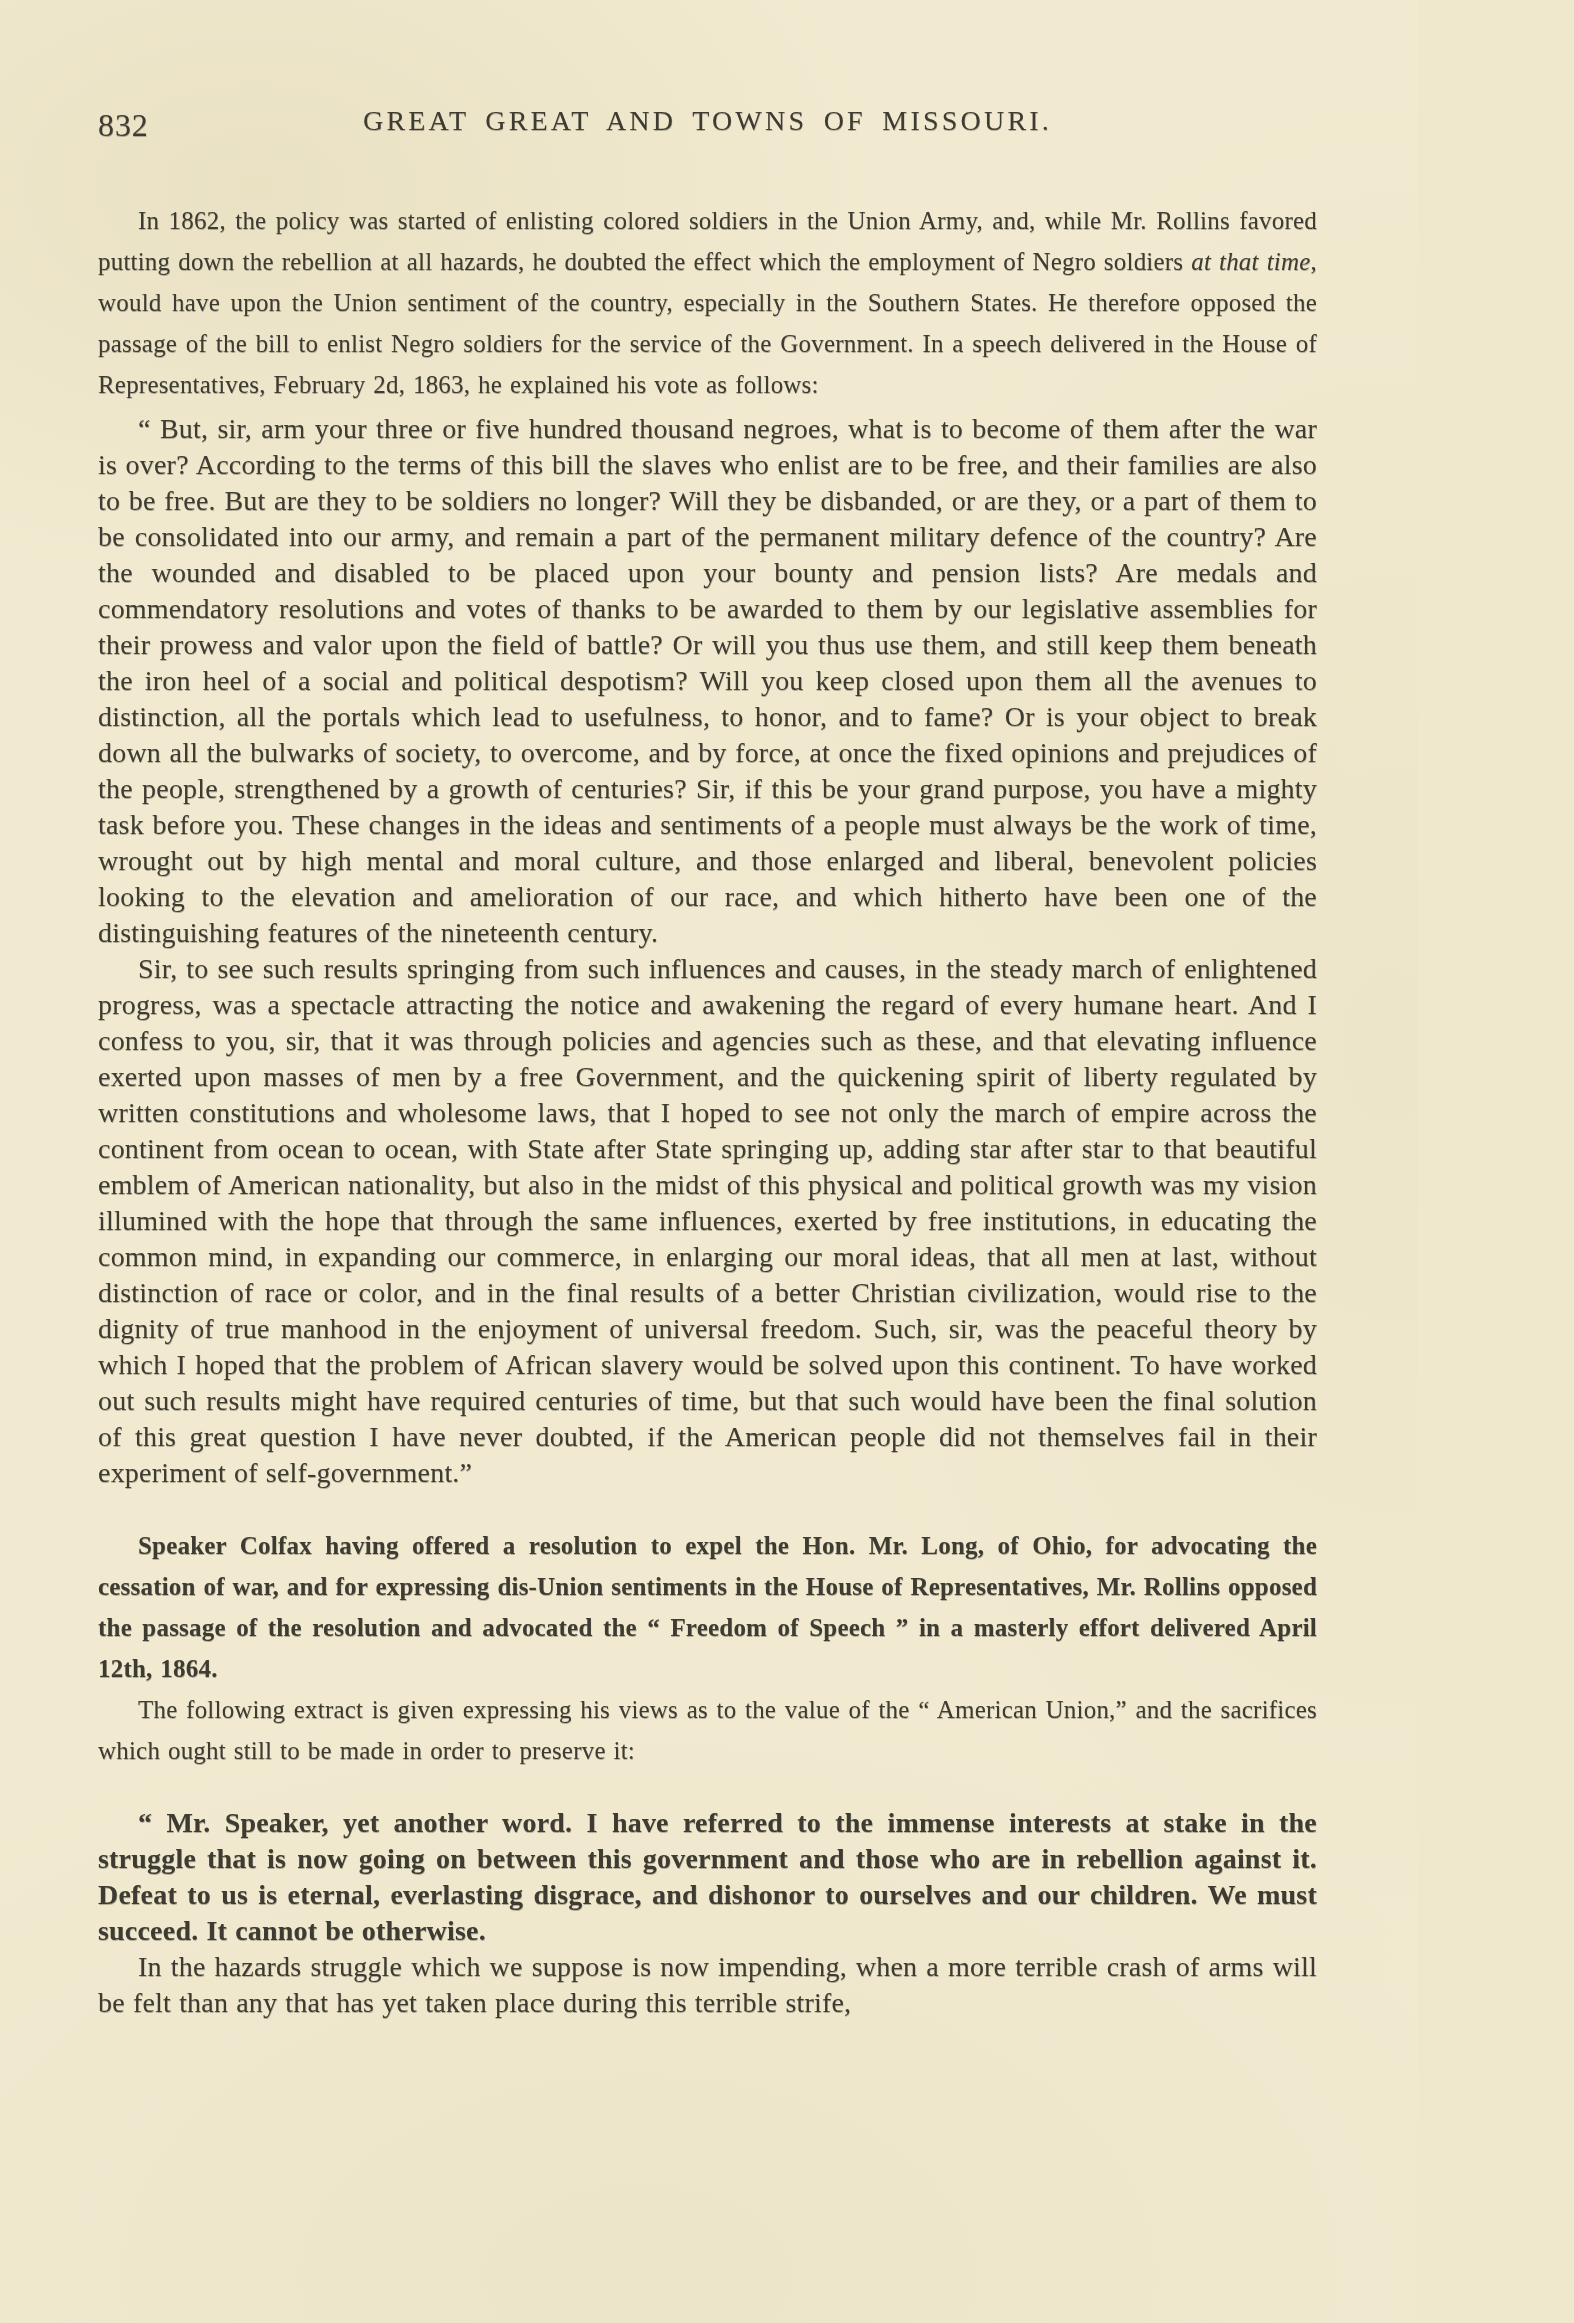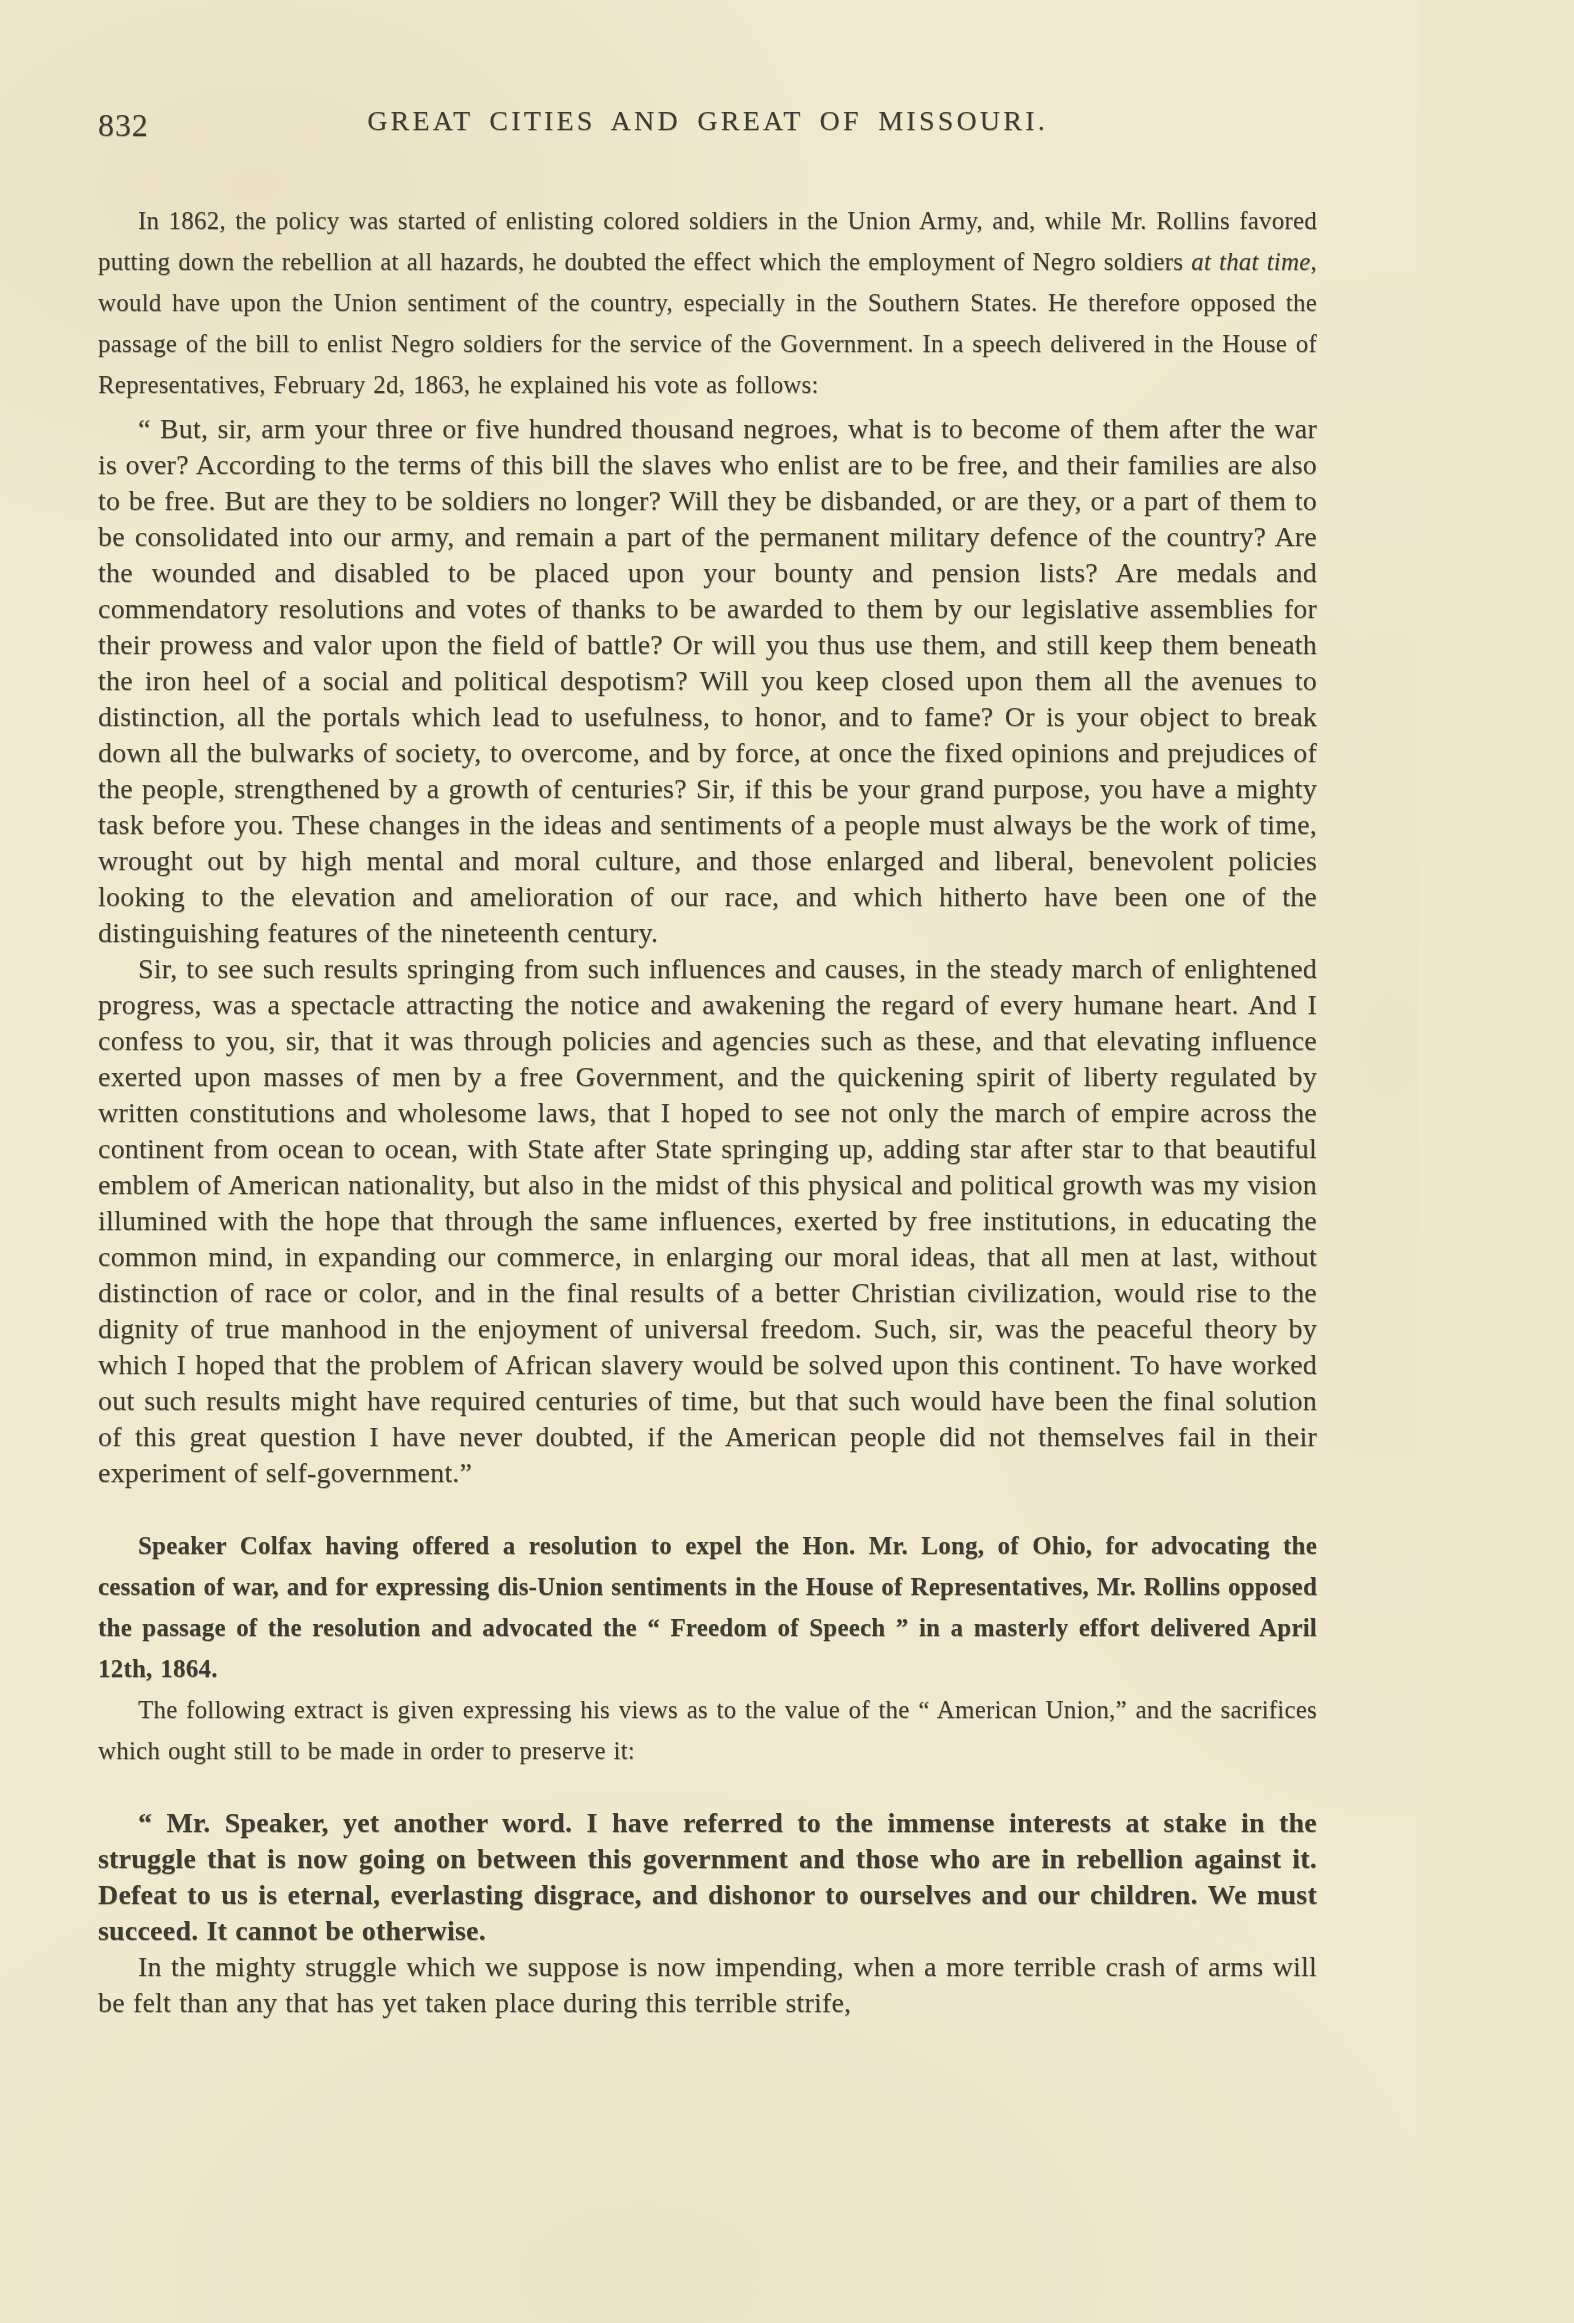--- a/index.html
+++ b/index.html
@@ -72,33 +72,33 @@
   .gap-medium { margin-top: 34px; font-weight: bold; }
   em.phrase { font-style: italic; }
 </style>
 </head>
 <body>
 
 <div class="page">
 
   <div class="page-header">
     <span class="page-number ink">832</span>
-    <span class="running-title ink">GREAT CITIES AND GREAT OF MISSOURI.</span>
+    <span class="running-title ink">GREAT GREAT AND TOWNS OF MISSOURI.</span>
   </div>
 
   <p class="body-para ink">
     <span>In 1862, the policy was started of enlisting colored soldiers in the Union Army, and, while Mr. Rollins favored putting down the rebellion at all hazards, he doubted the effect which the employment of Negro soldiers </span><em class="phrase">at that time</em><span>, would have upon the Union sentiment of the country, especially in the Southern States. He therefore opposed the passage of the bill to enlist Negro soldiers for the service of the Government. In a speech delivered in the House of Representatives, February 2d, 1863, he explained his vote as follows:</span>
   </p>
 
   <p class="quote-para gap-small ink">“ But, sir, arm your three or five hundred thousand negroes, what is to become of them after the war is over? According to the terms of this bill the slaves who enlist are to be free, and their families are also to be free. But are they to be soldiers no longer? Will they be disbanded, or are they, or a part of them to be consolidated into our army, and remain a part of the permanent military defence of the country? Are the wounded and disabled to be placed upon your bounty and pension lists? Are medals and commendatory resolutions and votes of thanks to be awarded to them by our legislative assemblies for their prowess and valor upon the field of battle? Or will you thus use them, and still keep them beneath the iron heel of a social and political despotism? Will you keep closed upon them all the avenues to distinction, all the portals which lead to usefulness, to honor, and to fame? Or is your object to break down all the bulwarks of society, to overcome, and by force, at once the fixed opinions and prejudices of the people, strengthened by a growth of centuries? Sir, if this be your grand purpose, you have a mighty task before you. These changes in the ideas and sentiments of a people must always be the work of time, wrought out by high mental and moral culture, and those enlarged and liberal, benevolent policies looking to the elevation and amelioration of our race, and which hitherto have been one of the distinguishing features of the nineteenth century.</p>
 
   <p class="quote-para ink">Sir, to see such results springing from such influences and causes, in the steady march of enlightened progress, was a spectacle attracting the notice and awakening the regard of every humane heart. And I confess to you, sir, that it was through policies and agencies such as these, and that elevating influence exerted upon masses of men by a free Government, and the quickening spirit of liberty regulated by written constitutions and wholesome laws, that I hoped to see not only the march of empire across the continent from ocean to ocean, with State after State springing up, adding star after star to that beautiful emblem of American nationality, but also in the midst of this physical and political growth was my vision illumined with the hope that through the same influences, exerted by free institutions, in educating the common mind, in expanding our commerce, in enlarging our moral ideas, that all men at last, without distinction of race or color, and in the final results of a better Christian civilization, would rise to the dignity of true manhood in the enjoyment of universal freedom. Such, sir, was the peaceful theory by which I hoped that the problem of African slavery would be solved upon this continent. To have worked out such results might have required centuries of time, but that such would have been the final solution of this great question I have never doubted, if the American people did not themselves fail in their experiment of self-government.”</p>
 
   <p class="body-para gap-medium ink">Speaker Colfax having offered a resolution to expel the Hon. Mr. Long, of Ohio, for advocating the cessation of war, and for expressing dis-Union sentiments in the House of Representatives, Mr. Rollins opposed the passage of the resolution and advocated the “ Freedom of Speech ” in a masterly effort delivered April 12th, 1864.</p>
 
   <p class="body-para ink">The following extract is given expressing his views as to the value of the “ American Union,” and the sacrifices which ought still to be made in order to preserve it:</p>
 
   <p class="quote-para gap-medium ink">“ Mr. Speaker, yet another word. I have referred to the immense interests at stake in the struggle that is now going on between this government and those who are in rebellion against it. Defeat to us is eternal, everlasting disgrace, and dishonor to ourselves and our children. We must succeed. It cannot be otherwise.</p>
 
-  <p class="quote-para ink">In the mighty struggle which we suppose is now impending, when a more terrible crash of arms will be felt than any that has yet taken place during this terrible strife,</p>
+  <p class="quote-para ink">In the hazards struggle which we suppose is now impending, when a more terrible crash of arms will be felt than any that has yet taken place during this terrible strife,</p>
 
 </div>
 
 
 </body></html>

